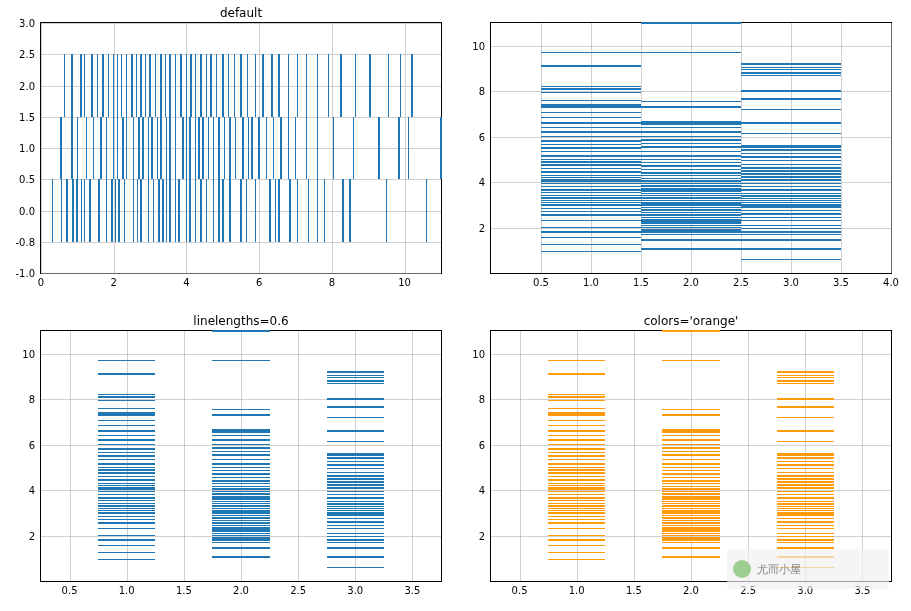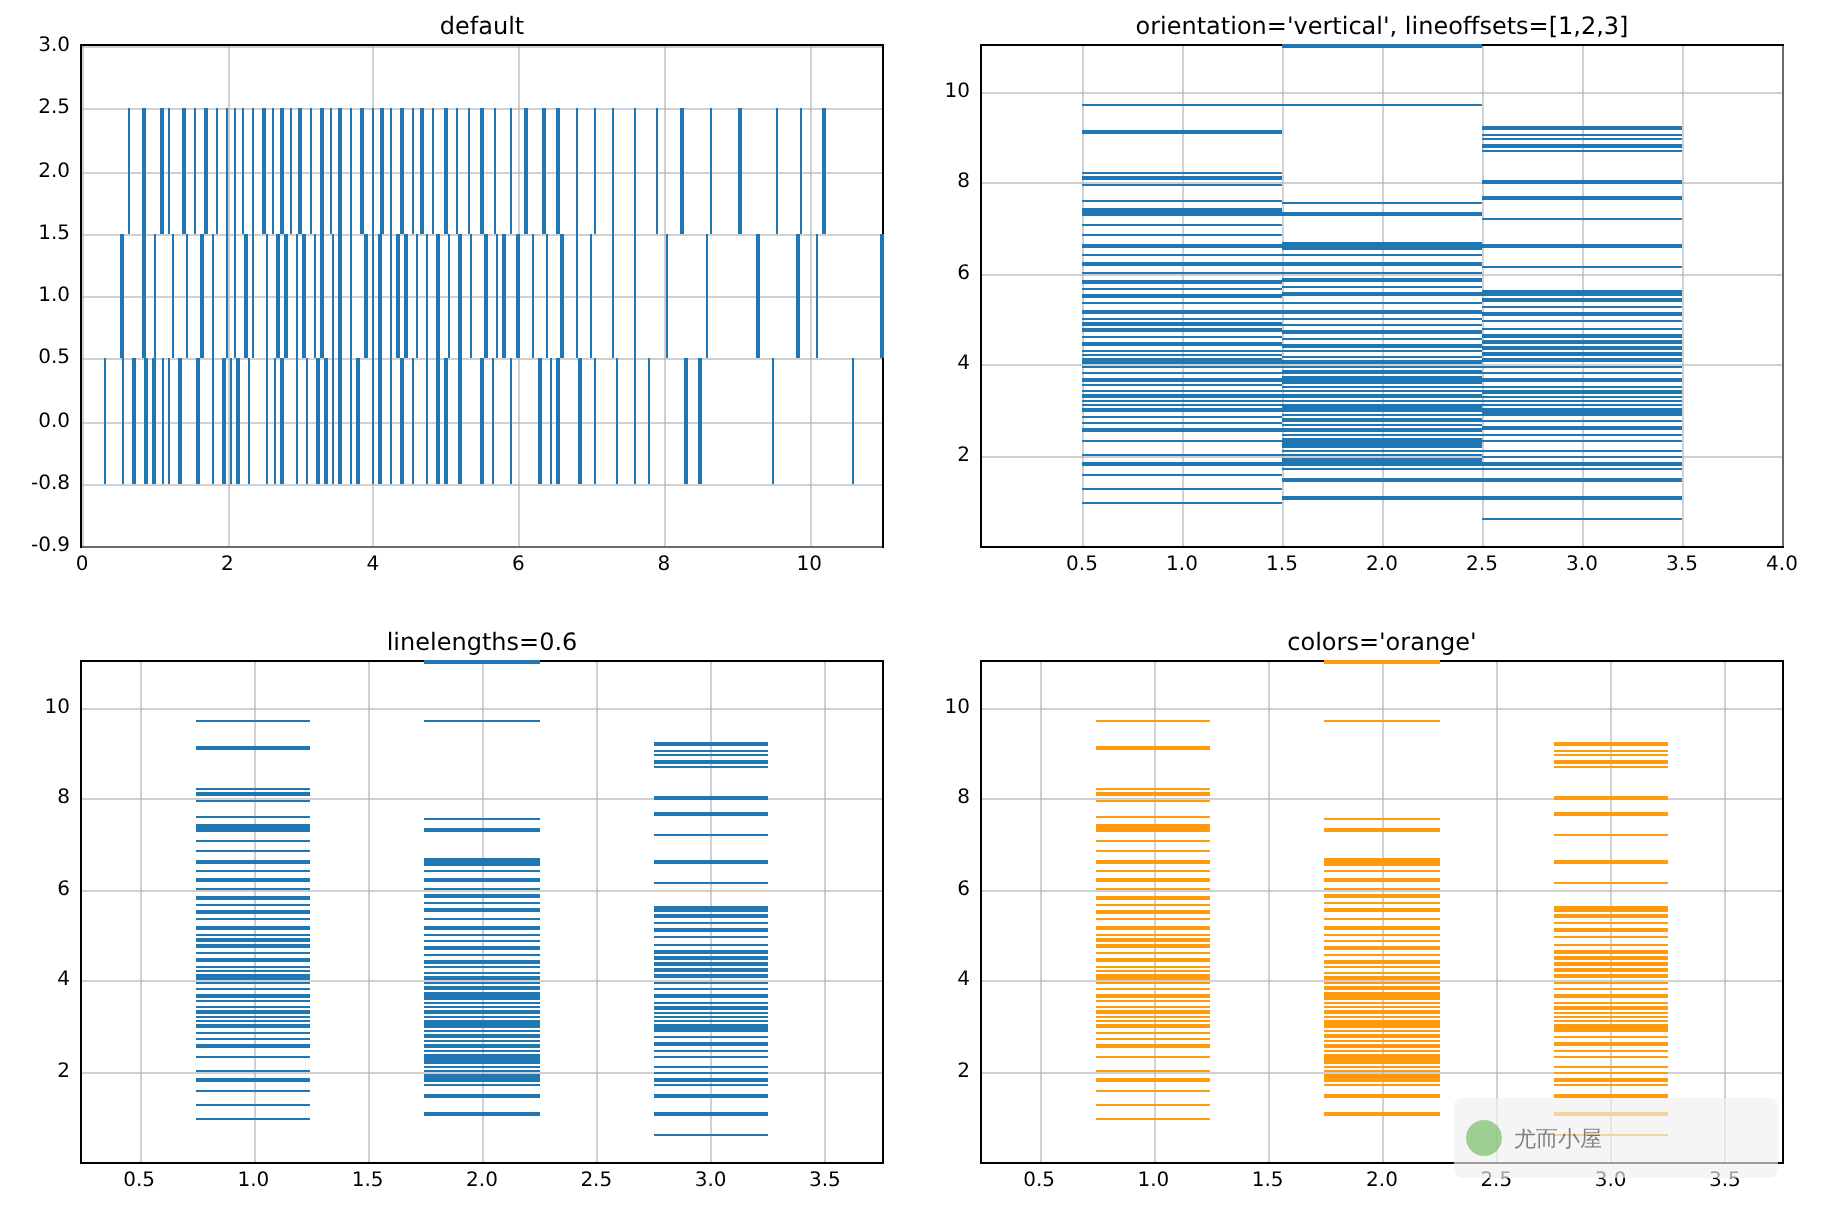--- a/index.html
+++ b/index.html
@@ -79,21 +79,21 @@
       <div class="tick-x" style="left: 72.7273px;">2</div>
       <div class="grid-v" style="left: 145.455px;"></div>
       <div class="tick-x" style="left: 145.455px;">4</div>
       <div class="grid-v" style="left: 218.182px;"></div>
       <div class="tick-x" style="left: 218.182px;">6</div>
       <div class="grid-v" style="left: 290.909px;"></div>
       <div class="tick-x" style="left: 290.909px;">8</div>
       <div class="grid-v" style="left: 363.636px;"></div>
       <div class="tick-x" style="left: 363.636px;">10</div>
       <div class="grid-h" style="top: 250px;"></div>
-      <div class="tick-y" style="top: 250px;">-0.9</div>
+      <div class="tick-y" style="top: 250px;">-1.0</div>
       <div class="grid-h" style="top: 218.75px;"></div>
       <div class="tick-y" style="top: 218.75px;">-0.8</div>
       <div class="grid-h" style="top: 187.5px;"></div>
       <div class="tick-y" style="top: 187.5px;">0.0</div>
       <div class="grid-h" style="top: 156.25px;"></div>
       <div class="tick-y" style="top: 156.25px;">0.5</div>
       <div class="grid-h" style="top: 125px;"></div>
       <div class="tick-y" style="top: 125px;">1.0</div>
       <div class="grid-h" style="top: 93.75px;"></div>
       <div class="tick-y" style="top: 93.75px;">1.5</div>
@@ -275,21 +275,20 @@
       <div class="grid-h" style="top: 204.545px;"></div>
       <div class="tick-y" style="top: 204.545px;">2</div>
       <div class="grid-h" style="top: 159.091px;"></div>
       <div class="tick-y" style="top: 159.091px;">4</div>
       <div class="grid-h" style="top: 113.636px;"></div>
       <div class="tick-y" style="top: 113.636px;">6</div>
       <div class="grid-h" style="top: 68.1818px;"></div>
       <div class="tick-y" style="top: 68.1818px;">8</div>
       <div class="grid-h" style="top: 22.7273px;"></div>
       <div class="tick-y" style="top: 22.7273px;">10</div>
-      <div class="title">orientation='vertical', lineoffsets=[1,2,3]</div>
       <div class="seg" style="top: 227.709px; height: 1.4px; left: 50px; width: 100px;"></div>
       <div class="seg" style="top: 220.891px; height: 1.4px; left: 50px; width: 100px;"></div>
       <div class="seg" style="top: 214.073px; height: 1.4px; left: 50px; width: 100px;"></div>
       <div class="seg" style="top: 208.391px; height: 1.4px; left: 50px; width: 100px;"></div>
       <div class="seg" style="top: 203.845px; height: 1.4px; left: 50px; width: 100px;"></div>
       <div class="seg" style="top: 197.027px; height: 1.4px; left: 50px; width: 100px;"></div>
       <div class="seg" style="top: 191.345px; height: 1.4px; left: 50px; width: 100px;"></div>
       <div class="seg" style="top: 187.936px; height: 1.4px; left: 50px; width: 100px;"></div>
       <div class="seg" style="top: 184.527px; height: 1.4px; left: 50px; width: 100px;"></div>
       <div class="seg" style="top: 181.118px; height: 1.4px; left: 50px; width: 100px;"></div>

